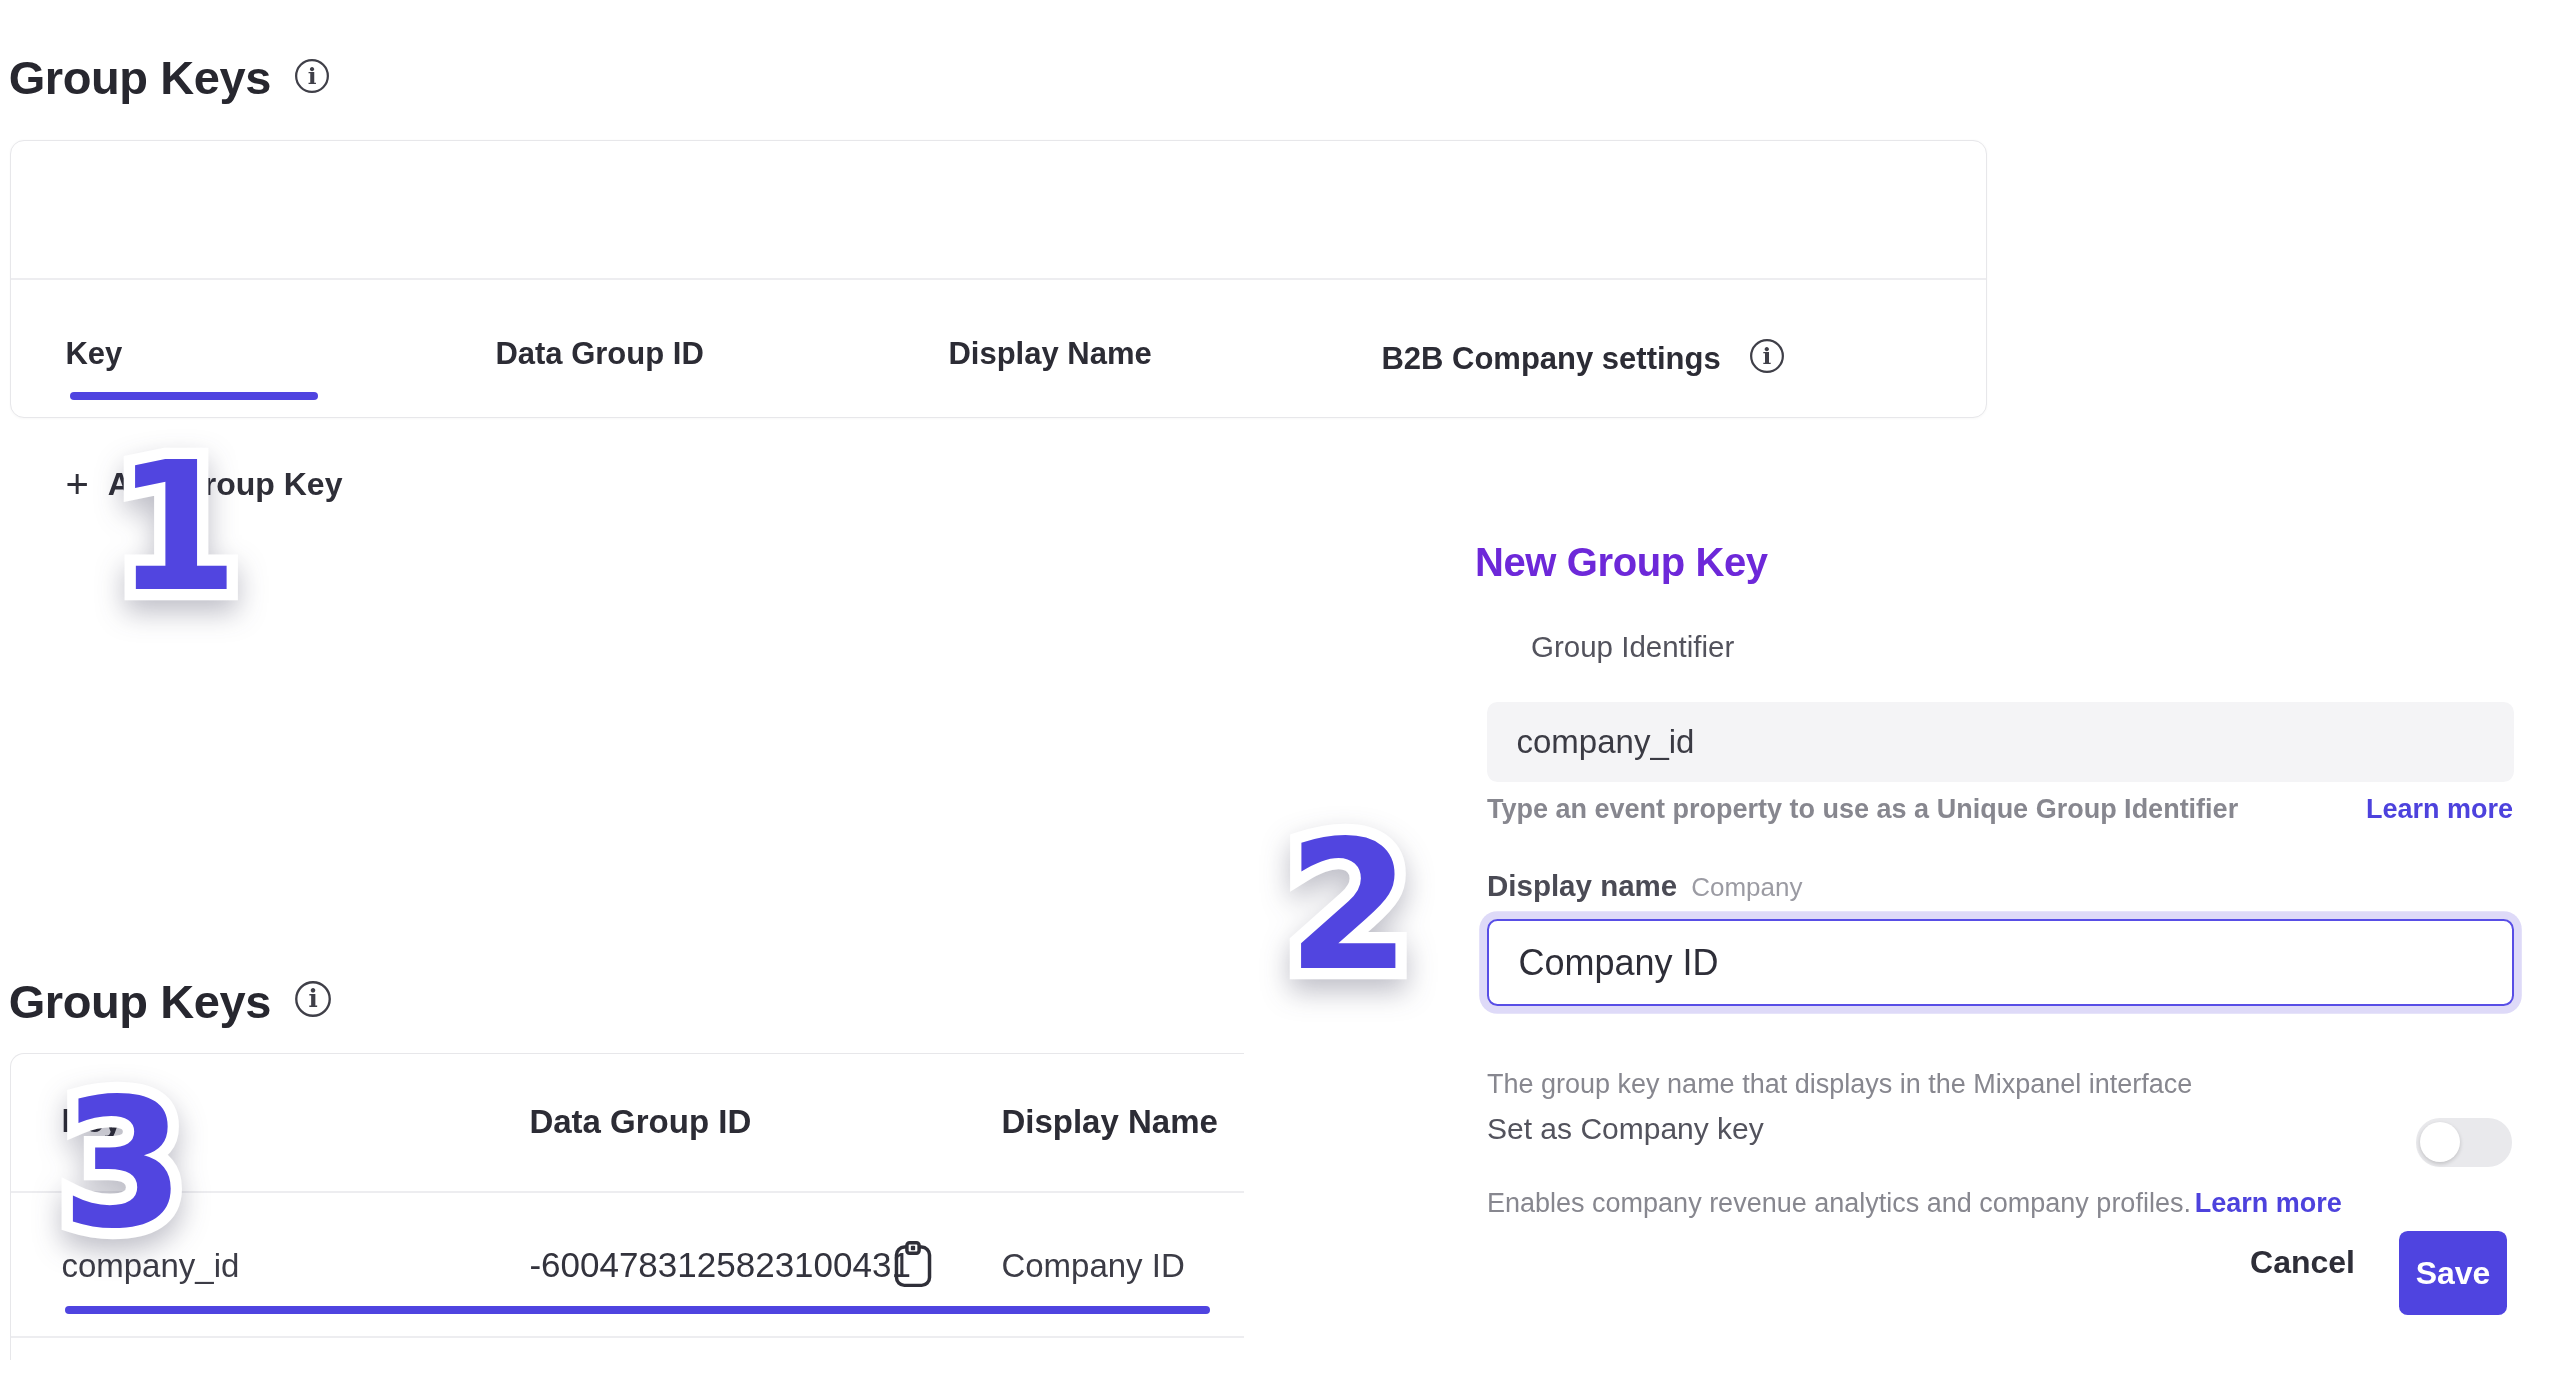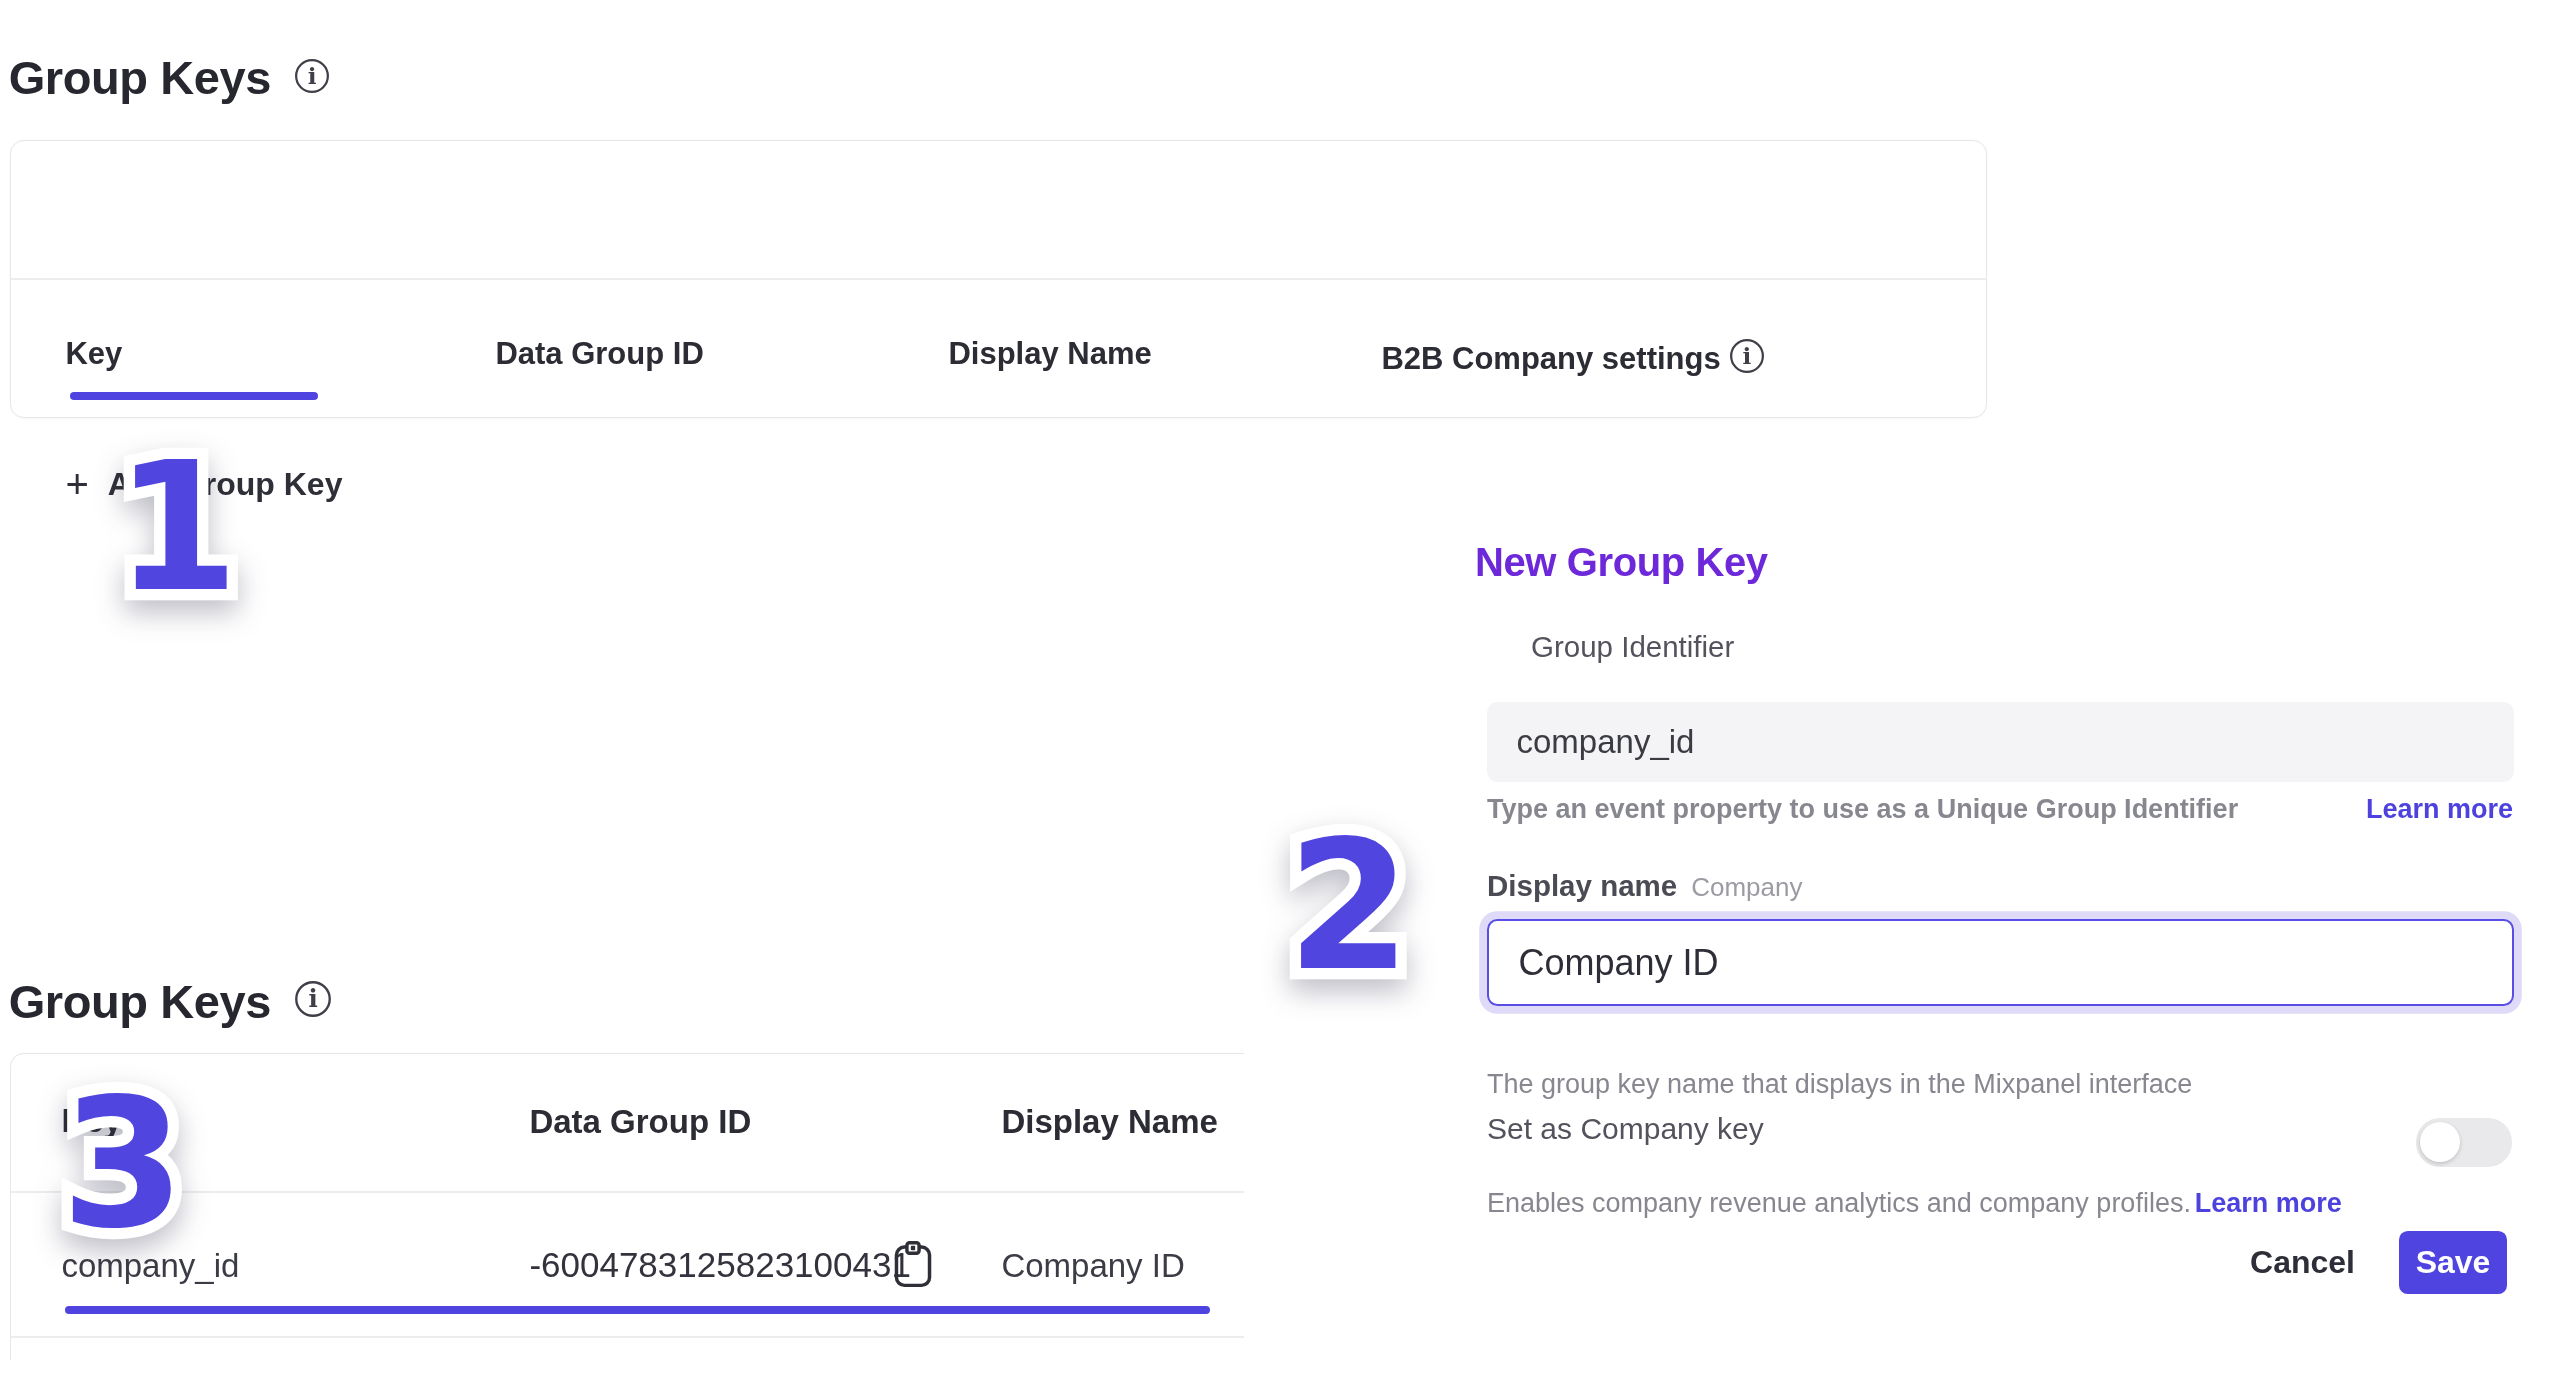--- a/index.html
+++ b/index.html
@@ -49,21 +49,21 @@
   .helper{font-size:27px;color:#87878f;}
   .link{font-size:27px;color:#4d42dd;font-weight:600;text-decoration:none;cursor:pointer;}
   
   .toggle{width:96px;height:49px;border-radius:24px;background:#e9e9ec;position:relative;cursor:pointer;}
   .toggle .knob{position:absolute;left:4.3px;top:4.3px;width:40px;height:40px;border-radius:50%;background:#ffffff;box-shadow:0 1.7px 4.3px rgba(0,0,0,0.18);}
   
   .btn-text{background:none;border:none;font-size:32px;font-weight:600;color:#2e2e38;cursor:pointer;font-family:inherit;padding:0;}
   .btn-primary{
     border:none;border-radius:8.7px;background:#4f44e0;color:#ffffff;
     font-size:32px;font-weight:600;cursor:pointer;font-family:inherit;
-    width:108px;height:63px;display:flex;align-items:center;justify-content:center;
+    width:108px;height:84px;display:flex;align-items:center;justify-content:center;
   }
   .copy-icon{cursor:pointer;}
 </style>
 </head>
 <body>
 
 <div id="canvas">
 
   <div class="abs section-heading" style="left:8.7px;top:50px;">
     <span>Group Keys</span>
@@ -72,21 +72,21 @@
         <circle cx="21" cy="21" r="18.5" fill="none" stroke="#3f3f48" stroke-width="2.6"></circle>
         <text x="21" y="30" text-anchor="middle" font-family="DejaVu Serif, serif" font-size="27" fill="#3f3f48">i</text>
       </svg>
     </span>
   </div>
 
   <div class="abs card" style="left:10.4px;top:140px;width:1975px;height:276px;">
     <div class="abs th" style="left:54px;top:195px;">Key</div>
     <div class="abs th" style="left:484px;top:195px;">Data Group ID</div>
     <div class="abs th" style="left:937px;top:195px;">Display Name</div>
-    <div class="abs th" style="left:1370px;top:195px;display:flex;align-items:center;gap:8px;text-align:right;">
+    <div class="abs th" style="left:1370px;top:195px;display:flex;align-items:center;gap:28px;text-align:right;">
       <span>B2B Company settings</span>
       <span class="info-icon" style="margin-top:1.7px;">
         <svg width="36" height="36" viewBox="0 0 42 42" style="font-size:36px">
           <circle cx="21" cy="21" r="18.5" fill="none" stroke="#3f3f48" stroke-width="2.6"></circle>
           <text x="21" y="30" text-anchor="middle" font-family="DejaVu Serif, serif" font-size="27" fill="#3f3f48">i</text>
         </svg>
       </span>
     </div>
     <div class="divider" style="top:137px;"></div>
 

